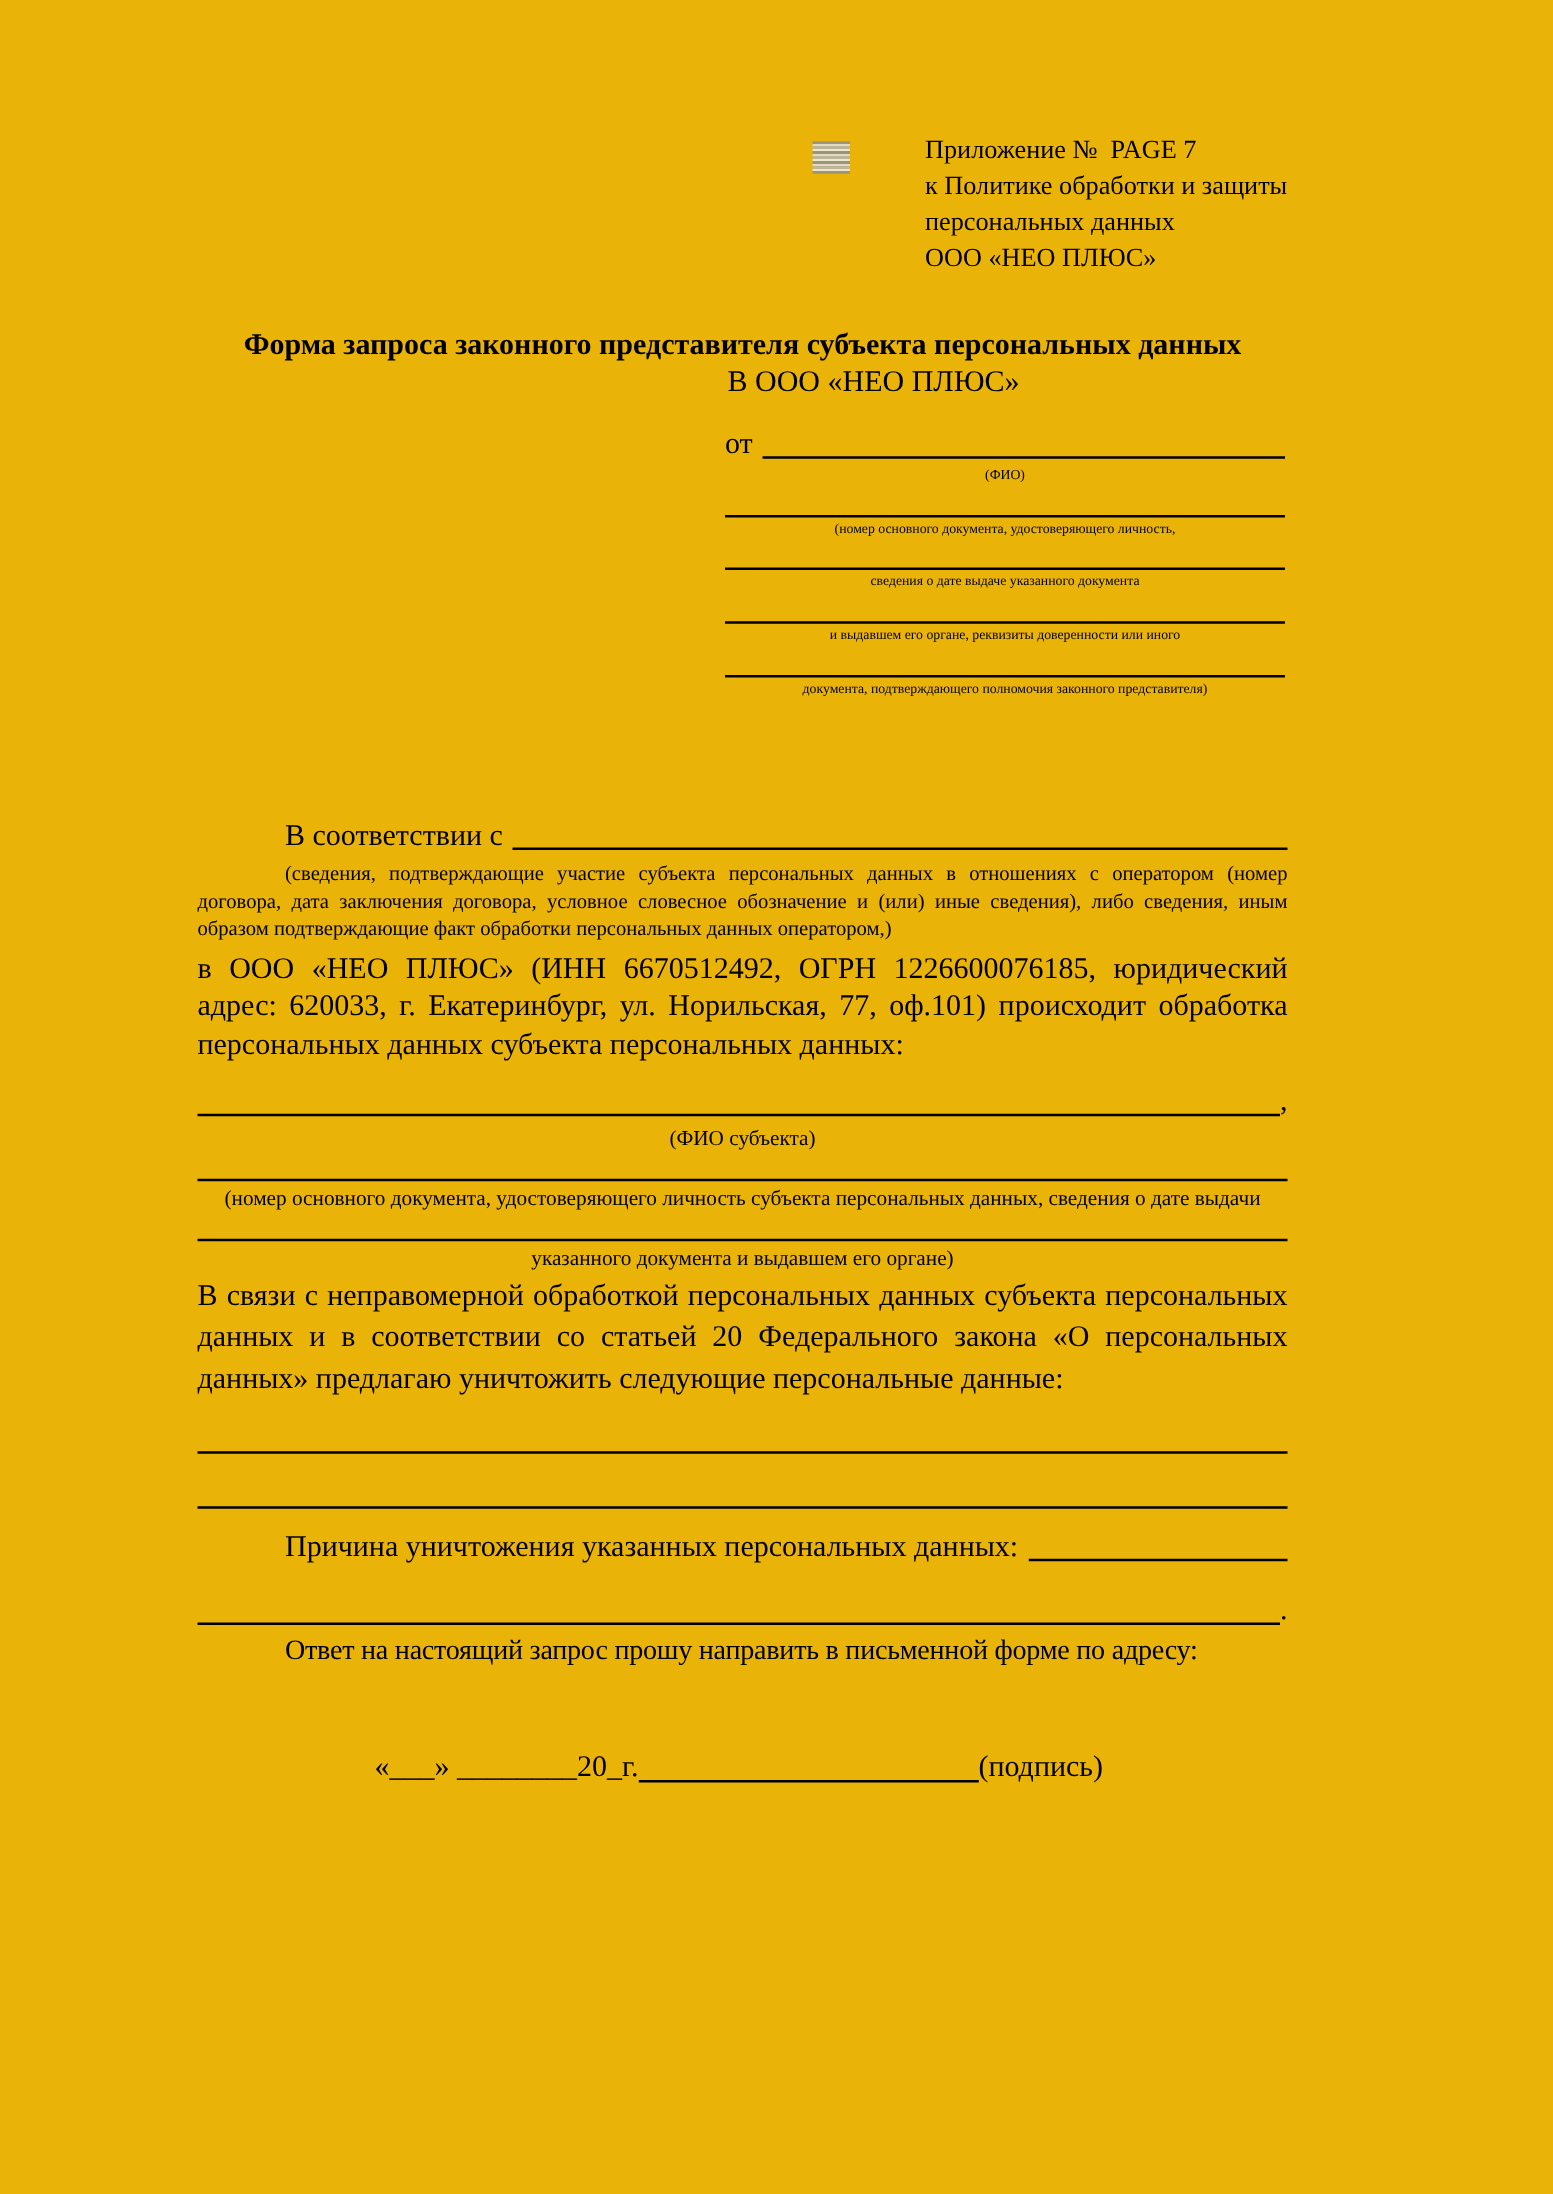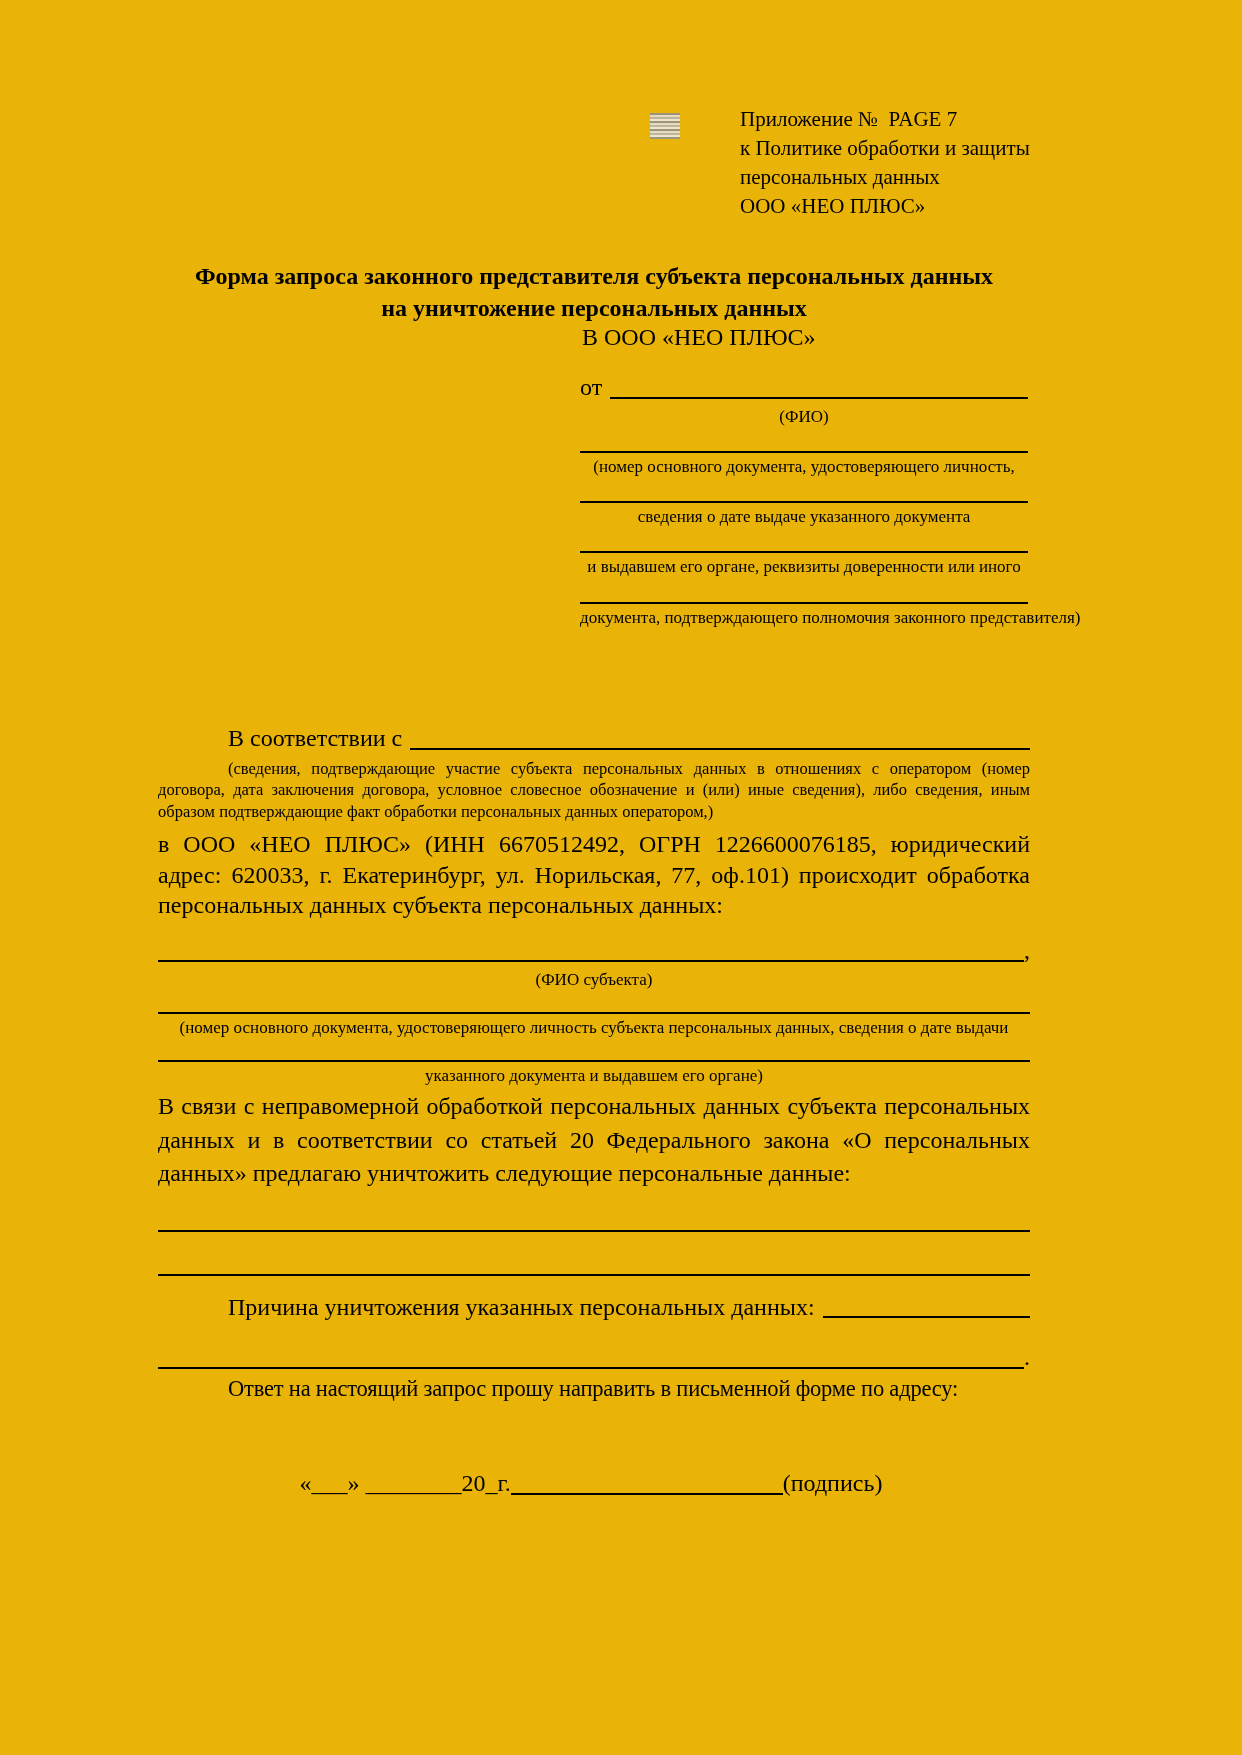--- a/index.html
+++ b/index.html
@@ -28,21 +28,21 @@
   .title { margin-top:40px; text-align:center; font-weight:bold;
            font-size:24px; line-height:1.32; white-space:nowrap; }
 
   
   .addr { margin-left:422px; width:448px; }
   .addr-to { line-height:1.15; padding-left:2px; }
   .inline-row { display:flex; align-items:stretch;margin-top:20px; }
   .inline-row > span:first-child.lbl { white-space:nowrap; padding-right:8px; }
   .fill { flex:1 1 auto; border-bottom:2px solid #000; margin-bottom:4px; }
   .addr-blank { height:26px; border-bottom:2px solid #000; }
-  .addr-caption { font-size:17px; line-height:1.25; text-align:center;
+  .addr-caption { font-size:11px; line-height:1.25; text-align:center;
                   padding-top:3px; white-space:nowrap; }
 
   
   .accordance { margin-top:95px; padding-left:70px; }
   .small-note { margin-top:4px; font-size:16.5px; line-height:1.32;
                 text-align:justify; text-indent:70px; }
   .para { margin-top:6px; text-align:justify; }
   .para.spaced { line-height:1.38; margin-top:4px; }
   .subject-row { margin-top:14px; }
   .tallfill { margin-bottom:4px; }
@@ -74,21 +74,20 @@
     <div class="header-text">
       <div class="ws-pre">Приложение №  PAGE 7</div>
       <div>к Политике обработки и защиты</div>
       <div>персональных данных</div>
       <div>ООО «НЕО ПЛЮС»</div>
     </div>
   </div>
 
   <div class="title">
     <div>Форма запроса законного представителя субъекта персональных данных</div>
-    <div>на уничтожение персональных данных</div>
   </div>
 
   <div class="addr">
     <div class="addr-to">В ООО «НЕО ПЛЮС»</div>
     <div class="inline-row">
       <span class="lbl">от</span>
       <span class="fill"></span>
     </div>
     <div class="addr-caption">(ФИО)</div>
 

